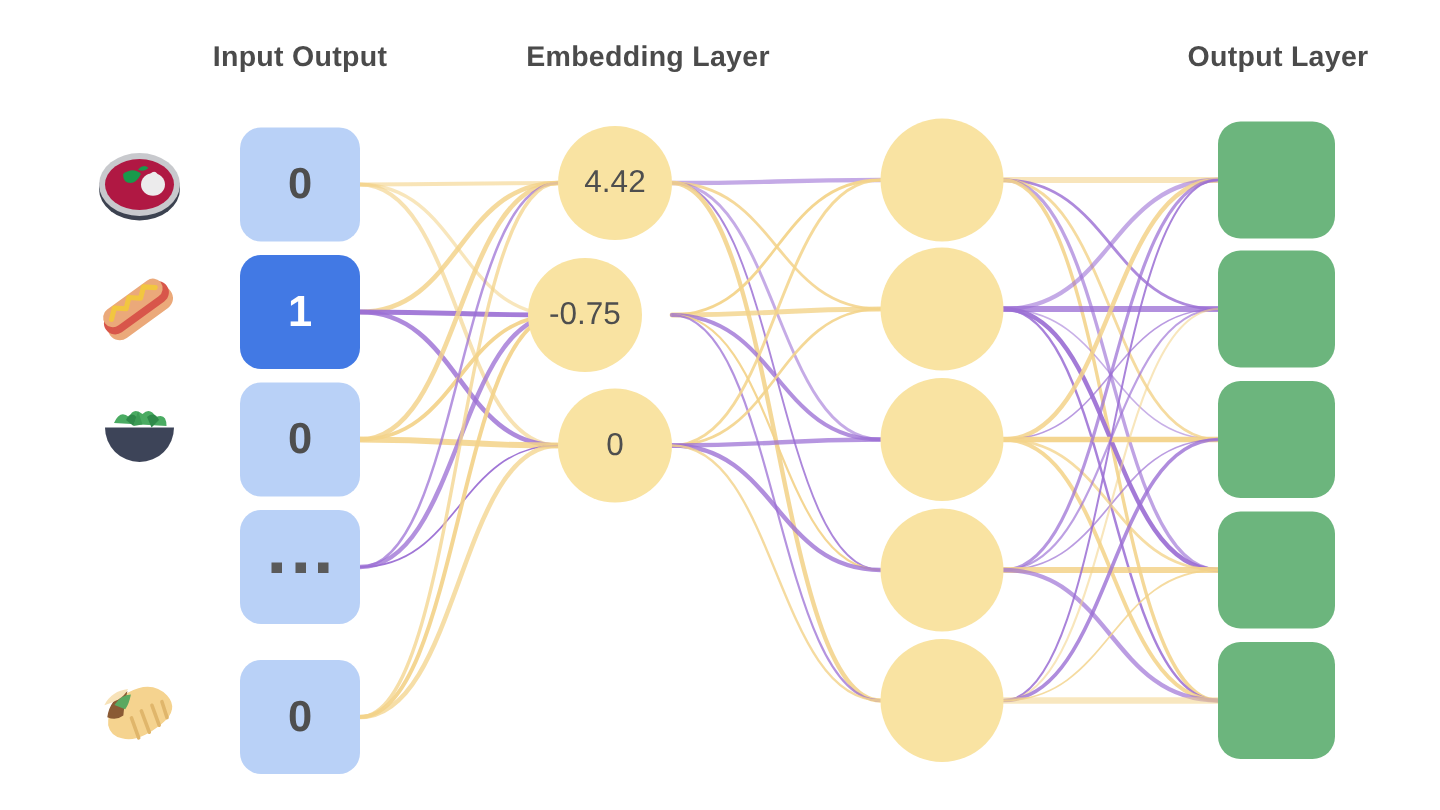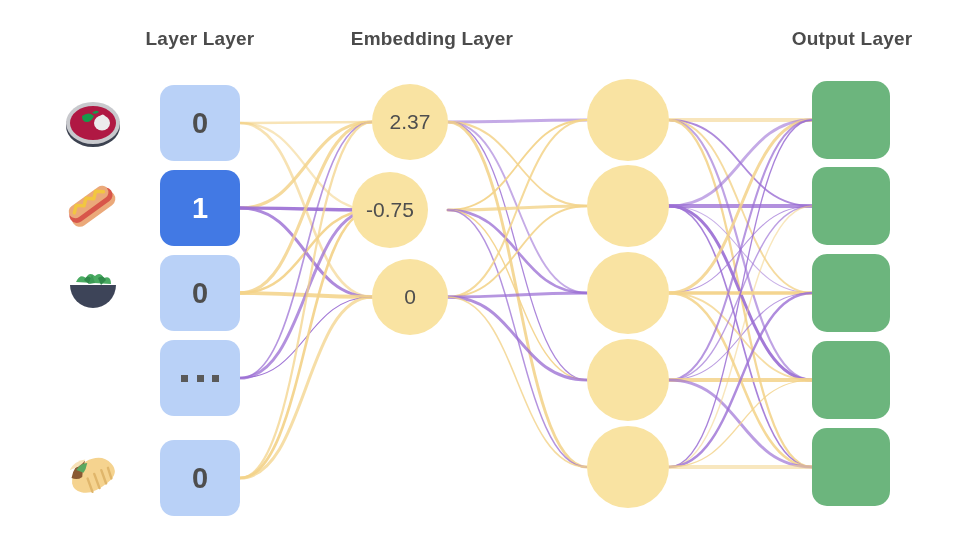--- a/index.html
+++ b/index.html
@@ -174,21 +174,21 @@
       <path d="M 669 380 C 740.5 380, 740.5 293, 812 293" stroke="#9b6fd4" stroke-width="1.16" fill="none" opacity="0.69" stroke-linecap="round"></path>
       <path d="M 669 380 C 740.5 380, 740.5 380, 812 380" stroke="#f3d38a" stroke-width="3.91" fill="none" opacity="0.86" stroke-linecap="round"></path>
       <path d="M 669 380 C 740.5 380, 740.5 467, 812 467" stroke="#9b6fd4" stroke-width="2.89" fill="none" opacity="0.68" stroke-linecap="round"></path>
       <path d="M 669 467 C 740.5 467, 740.5 120, 812 120" stroke="#9b6fd4" stroke-width="1.33" fill="none" opacity="0.86" stroke-linecap="round"></path>
       <path d="M 669 467 C 740.5 467, 740.5 206, 812 206" stroke="#f3d38a" stroke-width="1.42" fill="none" opacity="0.57" stroke-linecap="round"></path>
       <path d="M 669 467 C 740.5 467, 740.5 293, 812 293" stroke="#9b6fd4" stroke-width="2.45" fill="none" opacity="0.80" stroke-linecap="round"></path>
       <path d="M 669 467 C 740.5 467, 740.5 380, 812 380" stroke="#f3d38a" stroke-width="1.21" fill="none" opacity="0.81" stroke-linecap="round"></path>
       <path d="M 669 467 C 740.5 467, 740.5 467, 812 467" stroke="#f3d38a" stroke-width="4.18" fill="none" opacity="0.55" stroke-linecap="round"></path>
     </svg>
 
-  <div class="layer-title" id="title-input">Layer Layer</div>
+  <div class="layer-title" id="title-input">Input Output</div>
   <div class="layer-title" id="title-embed">Embedding Layer</div>
   <div class="layer-title" id="title-output">Output Layer</div>
 
   <div id="input-layer">
       <div class="input-row" style="top: 85px;">
         <div class="food-icon">
     <svg viewBox="0 0 62 62" xmlns="http://www.w3.org/2000/svg">
       <ellipse cx="31" cy="34" rx="27" ry="21" fill="#3c4250"></ellipse>
       <ellipse cx="31" cy="31" rx="27" ry="21" fill="#c8c9cd"></ellipse>
       <ellipse cx="31" cy="31" rx="23" ry="17" fill="#b01843"></ellipse>
@@ -244,21 +244,21 @@
           <line x1="49" y1="29" x2="47" y2="40"></line>
         </g>
       </g>
     </svg>
         </div>
         <div class="input-cell">0</div>
       </div>
     </div>
 
   <div id="embedding-layer">
-      <div class="node-circle" style="left: 372px; top: 84px; width: 76px; height: 76px;">2.37</div>
+      <div class="node-circle" style="left: 372px; top: 84px; width: 76px; height: 76px;">4.42</div>
       <div class="node-circle" style="left: 352px; top: 172px; width: 76px; height: 76px;">-0.75</div>
       <div class="node-circle" style="left: 372px; top: 259px; width: 76px; height: 76px;">0</div>
     </div>
 
   <div id="hidden-layer">
       <div class="node-circle" style="left: 587px; top: 79px; width: 82px; height: 82px;"></div>
       <div class="node-circle" style="left: 587px; top: 165px; width: 82px; height: 82px;"></div>
       <div class="node-circle" style="left: 587px; top: 252px; width: 82px; height: 82px;"></div>
       <div class="node-circle" style="left: 587px; top: 339px; width: 82px; height: 82px;"></div>
       <div class="node-circle" style="left: 587px; top: 426px; width: 82px; height: 82px;"></div>

